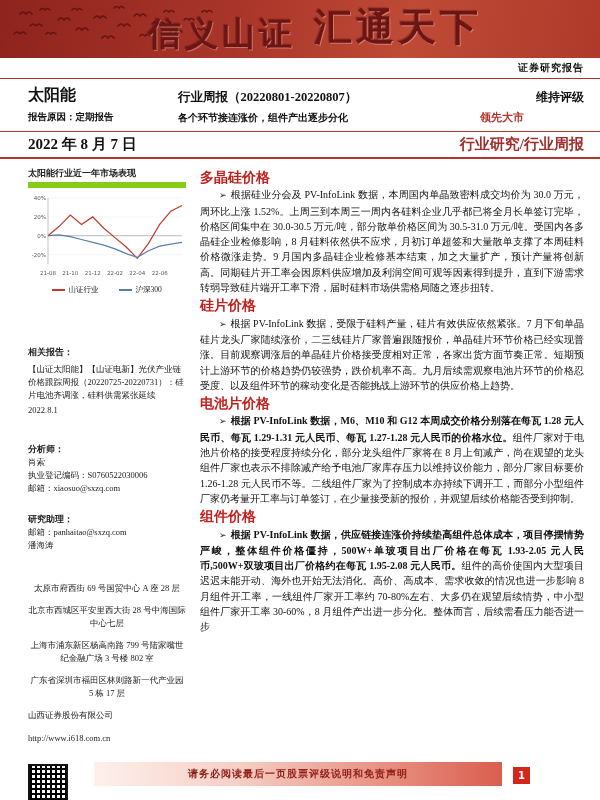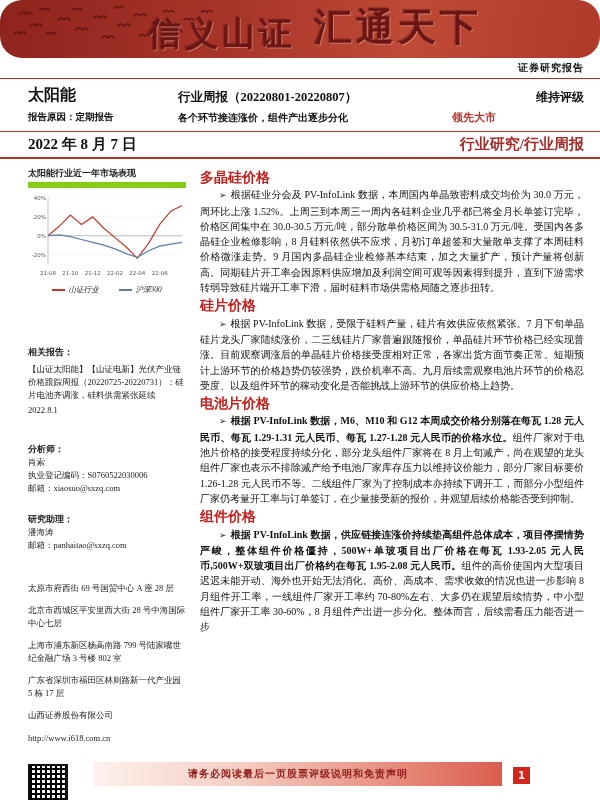--- a/index.html
+++ b/index.html
@@ -1,59 +1,59 @@
 <!DOCTYPE html>
 <html><head>
 <meta charset="utf-8">
 <style>
   html,body{margin:0;padding:0;background:#e9e9e9;}
   .page{position:relative;width:600px;height:800px;margin:0 auto;background:#fff;overflow:hidden;
         font-family:"Liberation Serif","DejaVu Serif",serif;color:#111;}
   
   .banner{position:relative;height:58px;
-          background:linear-gradient(100deg,#8e231d 0%,#aa362a 40%,#bf4a36 68%,#b03a2a 100%);overflow:hidden;border-radius:22px;}
+          background:linear-gradient(100deg,#8e231d 0%,#aa362a 40%,#bf4a36 68%,#b03a2a 100%);overflow:hidden;}
   .banner .birds{position:absolute;left:6px;top:0;}
   .callig{position:absolute;left:148px;top:2px;white-space:nowrap;
           color:#6d1414;font-weight:bold;letter-spacing:4px;
           text-shadow:1px 1px 0 rgba(255,225,210,.35), -1px -1px 1px rgba(0,0,0,.25);}
   .callig .c1{font-size:33px;display:inline-block;transform:translateY(5px);}
   .callig .c2{font-size:38px;display:inline-block;margin-left:10px;}
   .report-type-row{text-align:right;padding:3px 16px 3px 0;font-size:10px;font-weight:bold;letter-spacing:1px;
                    border-bottom:1px solid #a93226;}
   
   .hrow1{display:grid;grid-template-columns:150px 1fr 120px;align-items:end;padding:6px 16px 0 28px;}
-  .hrow2{display:grid;grid-template-columns:150px 1fr 120px;align-items:center;padding:4px 28px 6px 28px;}
+  .hrow2{display:grid;grid-template-columns:150px 1fr 120px;align-items:center;padding:4px 0 6px 28px;}
   .industry{font-size:16px;font-weight:bold;}
   .title{font-size:12.5px;font-weight:bold;}
   .rating-label{font-size:12px;font-weight:bold;text-align:right;}
   .reason{font-size:9.5px;font-weight:bold;}
   .subtitle{font-size:10px;font-weight:bold;}
   .rating-value{font-size:11px;font-weight:bold;color:#b5342c;text-align:left;}
   .rule-thin{border-top:1px solid #b5342c;}
   .rule-thick{border-top:2px solid #b5342c;}
   .date-row{display:flex;justify-content:space-between;padding:3px 16px 3px 28px;font-size:15px;font-weight:bold;}
   .date-row .cat{color:#9e2f2b;}
   
   .cols{display:flex;gap:14px;padding:8px 16px 0 28px;}
   .sidebar{width:158px;flex:none;font-size:8.5px;line-height:13px;color:#222;}
   .chart-title{font-size:9px;font-weight:bold;border-bottom:6px solid #84cc16;padding-bottom:2px;}
   .chart-wrap{margin-top:4px;}
-  .legend{display:flex;gap:21px;justify-content:center;font-size:7.5px;margin-top:1px;font-style:italic;}
+  .legend{display:flex;gap:21px;justify-content:center;font-size:7.5px;margin-top:1px;}
   .leg-item{display:flex;align-items:center;gap:3px;}
   .swatch{display:inline-block;width:13px;height:2px;}
   .tick{font-size:5.5px;fill:#555;font-family:"DejaVu Sans",sans-serif;}
   .grid{stroke:#eee;stroke-width:.5;}
   .block-title{font-weight:bold;font-size:9px;}
   .related{margin-top:50px;}
   .rel-text{margin-top:4px;}
   .rel-date{margin-top:2px;}
   .analyst{margin-top:26px;}
   .assistant{margin-top:18px;}
   .addresses{margin-top:30px;}
-  .addr{margin-bottom:9px;}
+  .addr{margin-bottom:9px;text-align:center;}
   .company{margin-top:4px;}
   .website{margin-top:10px;color:#222;text-decoration:none;display:inline-block;}
   
   .main{flex:1;font-size:10px;line-height:15.3px;}
   .sec-heading{color:#c2211d;font-weight:bold;font-size:14px;margin:3px 0 2px;}
   .main p{margin:0 0 3px;text-align:justify;text-indent:1.9em;}
   .bullet{margin-right:4px;font-size:9px;color:#222;}
   .lead{font-weight:bold;}
   
   .qr{position:absolute;left:28px;bottom:-12px;width:36px;height:44px;border:2px solid #111;background:
@@ -146,22 +146,22 @@
 
       <div class="analyst">
         <div class="block-title">分析师：</div>
         <div>肖索</div>
         <div>执业登记编码：S0760522030006</div>
         <div>邮箱：xiaosuo@sxzq.com</div>
       </div>
 
       <div class="assistant">
         <div class="block-title">研究助理：</div>
+        <div>邮箱：panhaitao@sxzq.com</div>
         <div>潘海涛</div>
-        <div>邮箱：panhaitao@sxzq.com</div>
       </div>
 
       <div class="addresses">
         <div class="addr">太原市府西街 69 号国贸中心 A 座 28 层</div>
         <div class="addr">北京市西城区平安里西大街 28 号中海国际中心七层</div>
         <div class="addr">上海市浦东新区杨高南路 799 号陆家嘴世纪金融广场 3 号楼 802 室</div>
         <div class="addr">广东省深圳市福田区林则路新一代产业园 5 栋 17 层</div>
         <div class="company">山西证券股份有限公司</div>
         <a class="website" href="#">http://www.i618.com.cn</a>
       </div>

